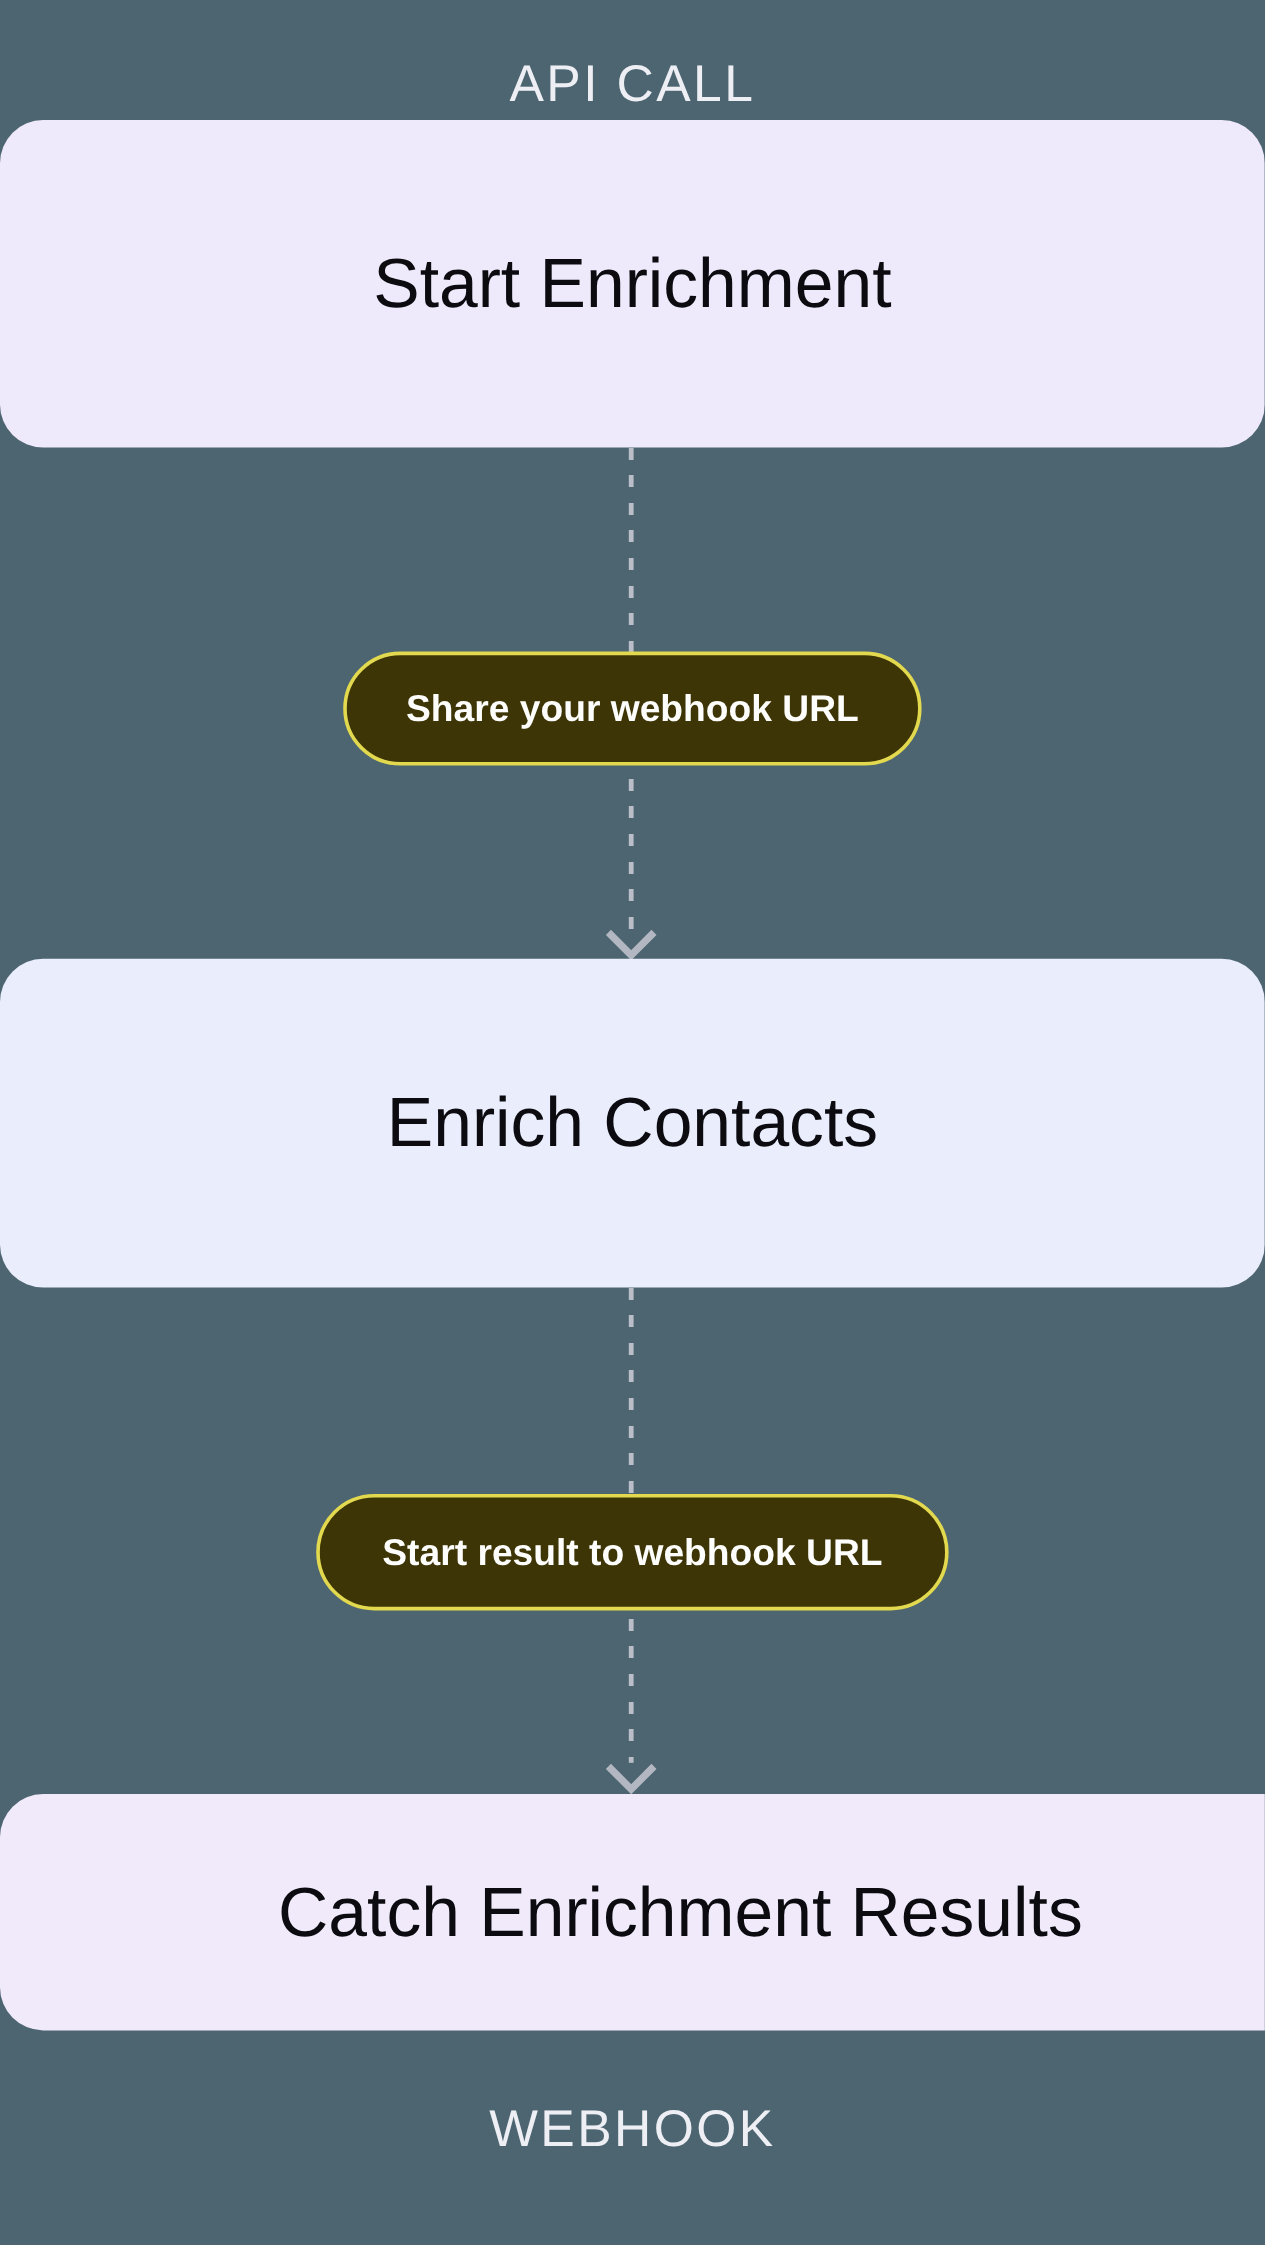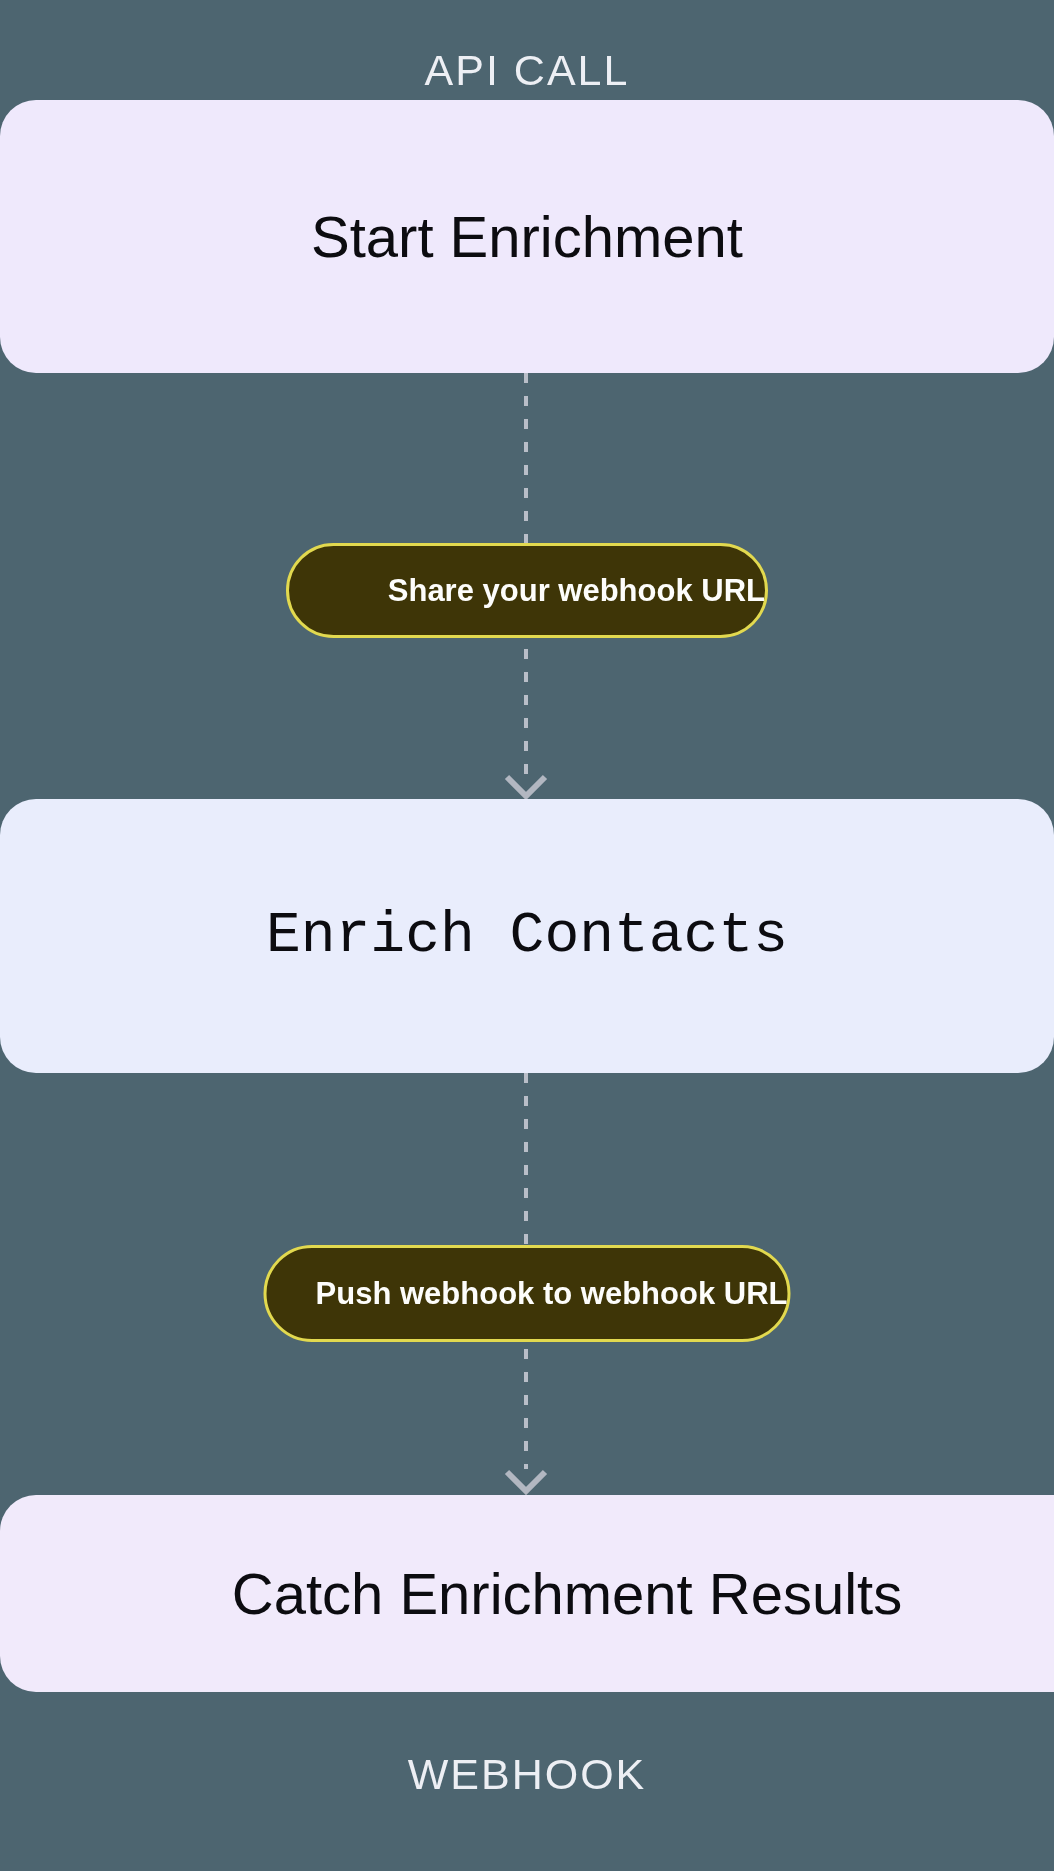--- a/index.html
+++ b/index.html
@@ -54,29 +54,29 @@
     border-radius:36px;
     display:flex;align-items:center;justify-content:center;
     z-index:2;
   }
   .node .node-title{
     color:var(--node-text);
     font-size:58px;font-weight:500;line-height:1;
     letter-spacing:0px;white-space:nowrap;
   }
   .node.n1{top:100px;height:273px;background:var(--node-start-bg);}
-  .node.n2{top:799px;height:274px;background:var(--node-enrich-bg);font-family:Liberation Mono, monospace;}
+  .node.n2{top:799px;height:274px;background:var(--node-enrich-bg);}
   .node.n3{top:1495px;height:197px;background:var(--node-catch-bg);padding-left:40px;}
 
   .pill{
     position:absolute;left:527px;transform:translateX(-50%);
     background:var(--pill-bg);
     border:3px solid var(--pill-border);
     border-radius:999px;
-    display:flex;align-items:center;justify-content:flex-end;
+    display:flex;align-items:center;justify-content:center;
     box-sizing:border-box;
     z-index:3;
   }
   .pill .pill-label{
     color:var(--pill-text);
     font-size:31px;font-weight:700;line-height:1;
     white-space:nowrap;
   }
   .pill.p1{top:543px;width:482px;height:95px;}
   .pill.p2{top:1245px;width:527px;height:97px;}
@@ -112,18 +112,18 @@
 
   <div class="node n3">
     <span class="node-title">Catch Enrichment Results</span>
   </div>
 
   <div class="pill p1">
     <span class="pill-label">Share your webhook URL</span>
   </div>
 
   <div class="pill p2">
-    <span class="pill-label">Push webhook to webhook URL</span>
+    <span class="pill-label">Start result to webhook URL</span>
   </div>
 
   <div class="endpoint-label bottom">WEBHOOK</div>
 
 </div>
 
 </body></html>

